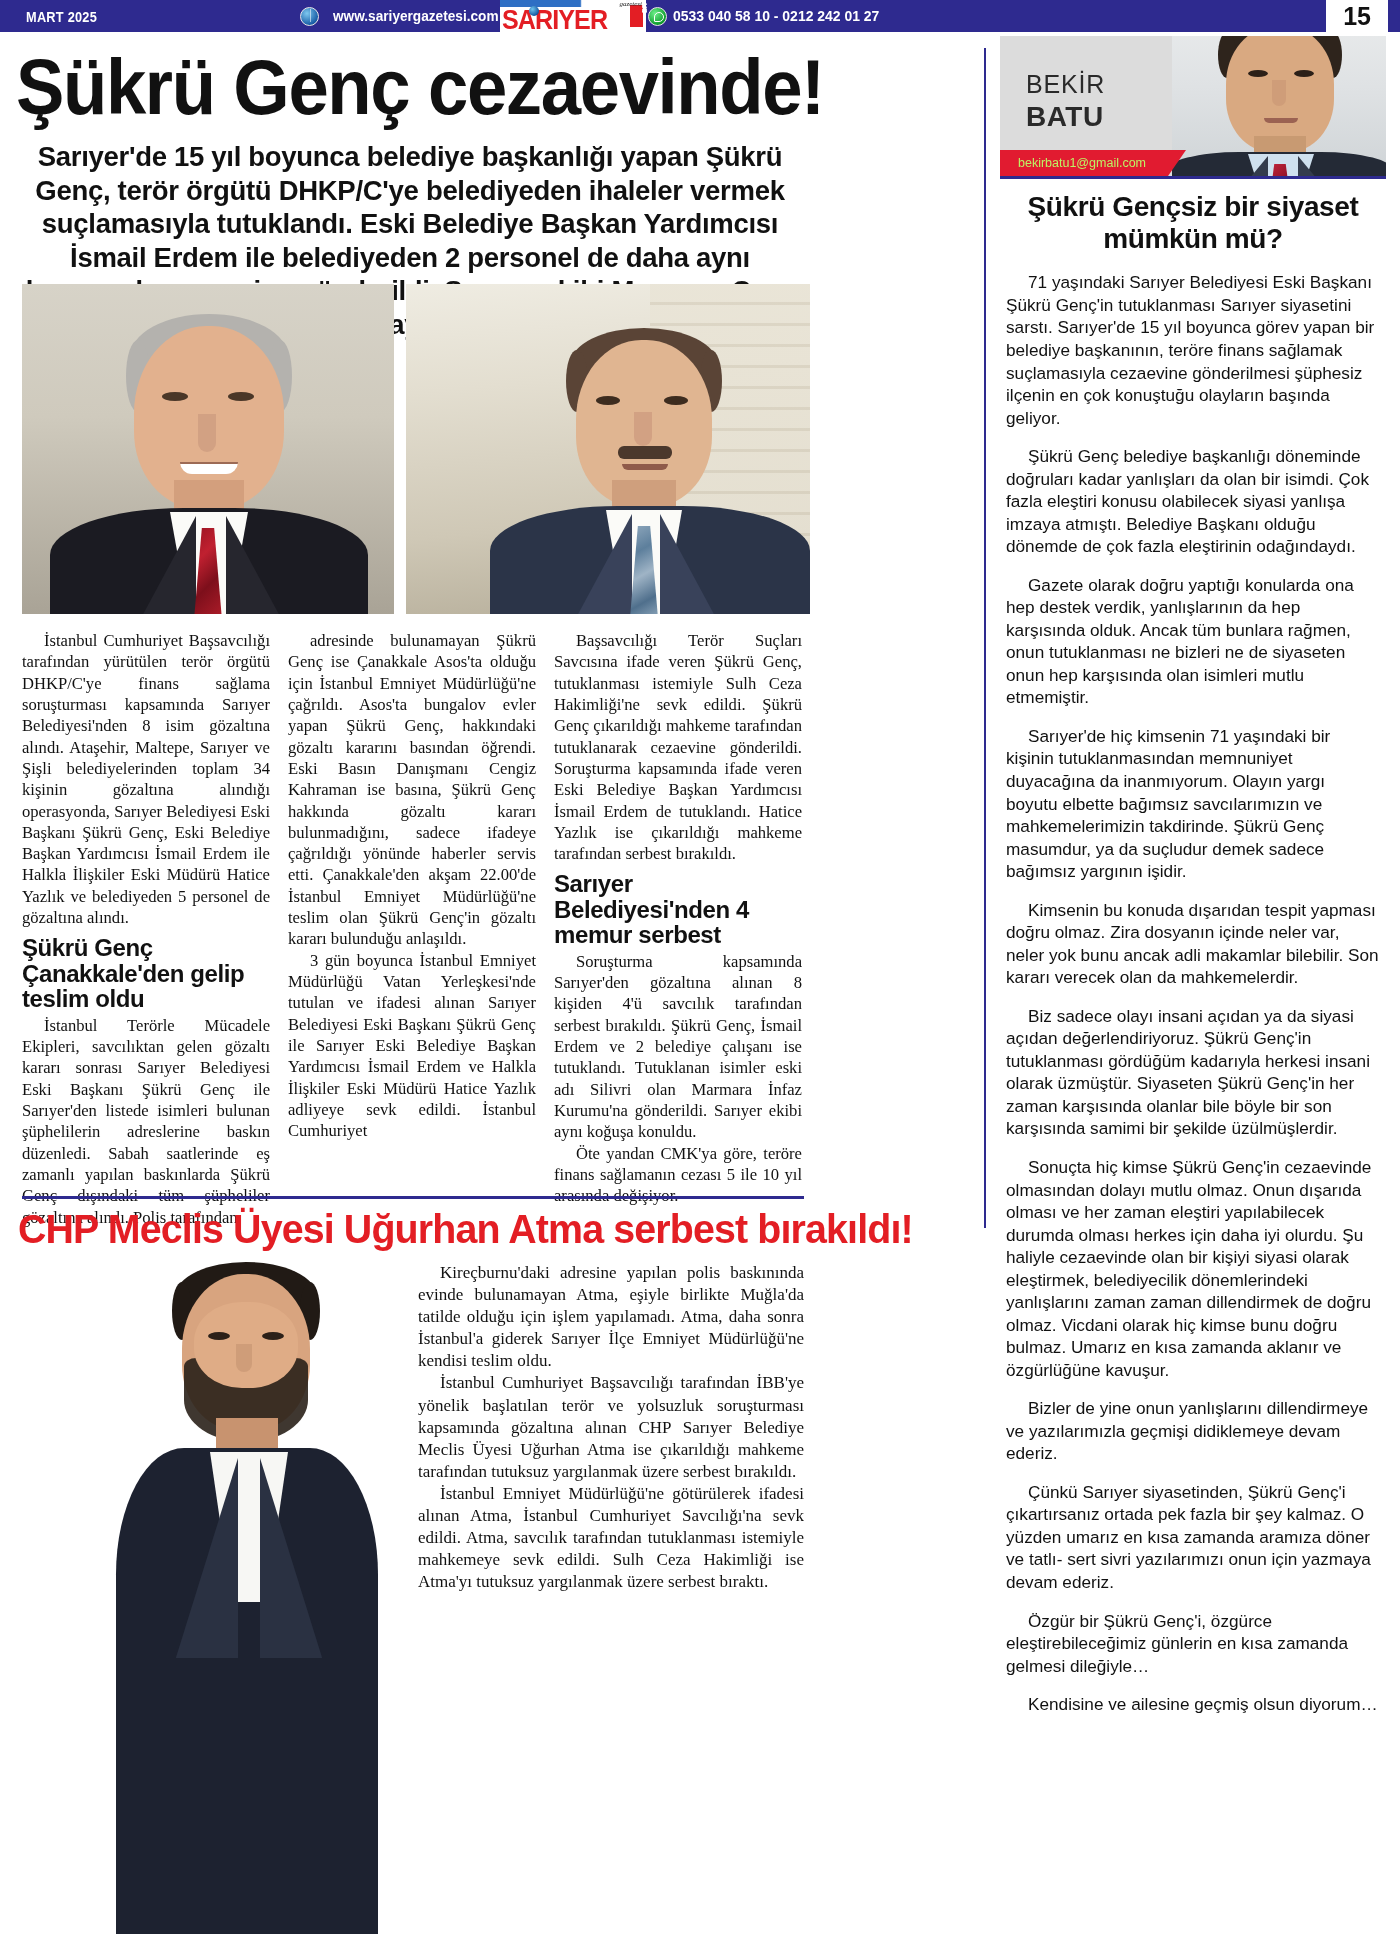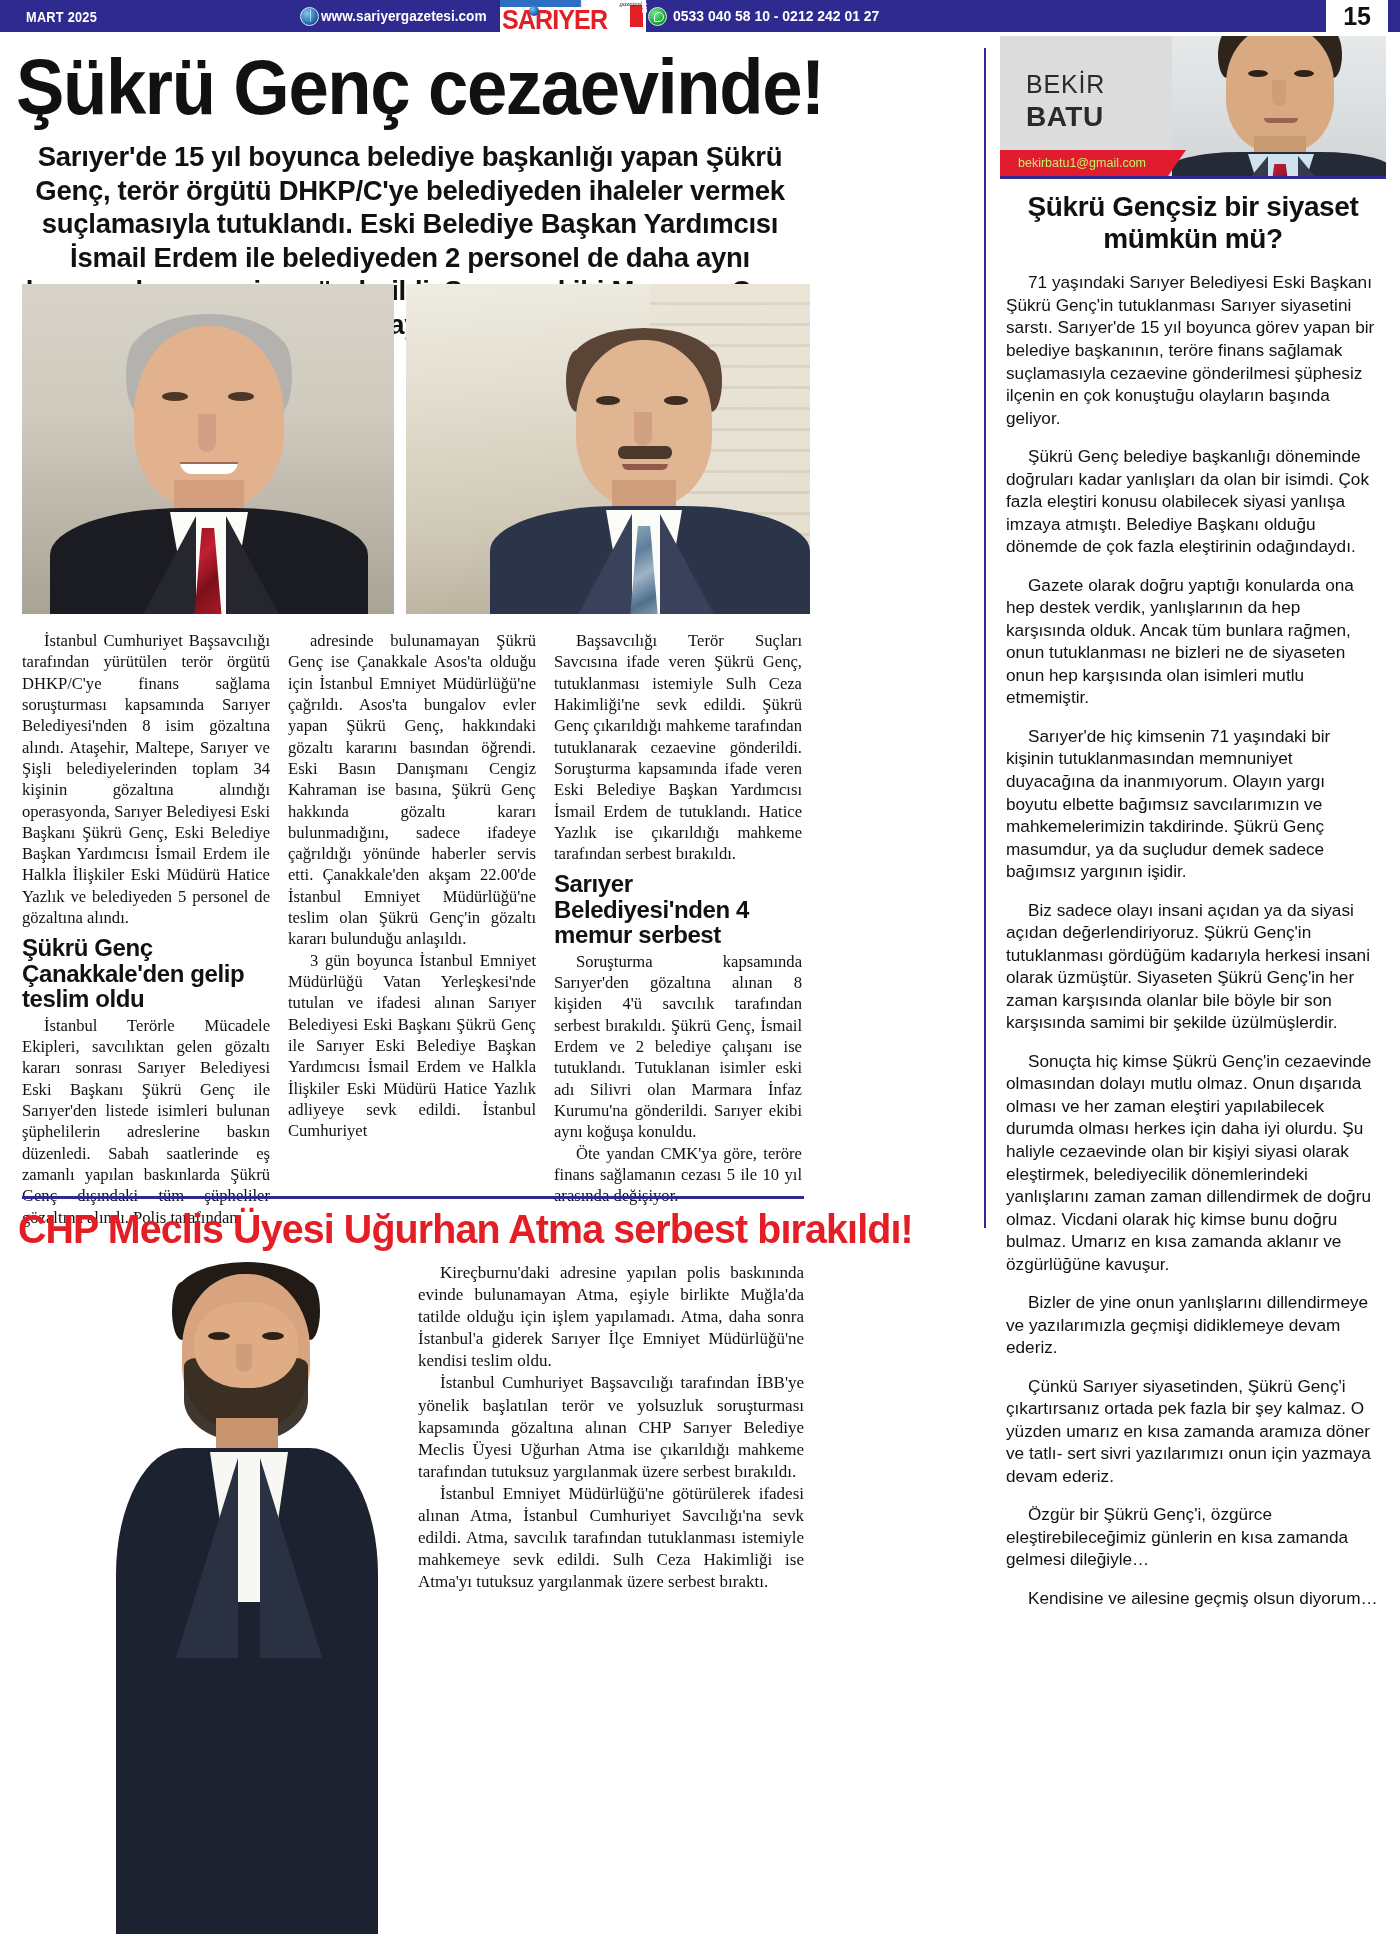--- a/index.html
+++ b/index.html
@@ -19,21 +19,21 @@
   }
   .topbar-date {
     font-family: "Liberation Sans", sans-serif;
     color: #ffffff; font-weight: bold; font-size: 15px;
     letter-spacing: .3px;
     margin-left: 26px;
     transform: scaleX(.85); transform-origin: left center;
   }
   .topbar-web {
     position: absolute; left: 300px; top: 0; height: 32px;
-    display: flex; align-items: center; gap: 2px;
+    display: flex; align-items: center; gap: 14px;
   }
   .globe-icon {
     width: 19px; height: 19px; border-radius: 50%;
     background: radial-gradient(circle at 35% 32%, #7ec8ef 0%, #1a5fa8 70%, #0d3d75 100%);
     border: 1.5px solid #e8e8e8; flex: none;
     position: relative;
   }
   .globe-icon::after {
     content: ""; position: absolute; left: 50%; top: 1px; width: 1px; height: 13px;
     background: rgba(255,255,255,.55);
@@ -497,20 +497,21 @@
     <div class="byline-mail">bekirbatu1@gmail.com</div>
   </div>
   <div class="byline-rule"></div>
 
   <h2 class="col-head">Şükrü Gençsiz bir siyaset mümkün mü?</h2>
 
   <p class="col-body">71 yaşındaki Sarıyer Belediyesi Eski Başkanı Şükrü Genç'in tutuklanması Sarıyer siyasetini sarstı. Sarıyer'de 15 yıl boyunca görev yapan bir belediye başkanının, teröre finans sağlamak suçlamasıyla cezaevine gönderilmesi şüphesiz ilçenin en çok konuştuğu olayların başında geliyor.</p>
   <p class="col-body">Şükrü Genç belediye başkanlığı döneminde doğruları kadar yanlışları da olan bir isimdi. Çok fazla eleştiri konusu olabilecek siyasi yanlışa imzaya atmıştı. Belediye Başkanı olduğu dönemde de çok fazla eleştirinin odağındaydı.</p>
   <p class="col-body">Gazete olarak doğru yaptığı konularda ona hep destek verdik, yanlışlarının da hep karşısında olduk. Ancak tüm bunlara rağmen, onun tutuklanması ne bizleri ne de siyaseten onun hep karşısında olan isimleri mutlu etmemiştir.</p>
   <p class="col-body">Sarıyer'de hiç kimsenin 71 yaşındaki bir kişinin tutuklanmasından memnuniyet duyacağına da inanmıyorum. Olayın yargı boyutu elbette bağımsız savcılarımızın ve mahkemelerimizin takdirinde. Şükrü Genç masumdur, ya da suçludur demek sadece bağımsız yargının işidir.</p>
+  <p class="col-body">Kimsenin bu konuda dışarıdan tespit yapması doğru olmaz. Zira dosyanın içinde neler var, neler yok bunu ancak adli makamlar bilebilir. Son kararı verecek olan da mahkemelerdir.</p>
 
 
   <p class="col-body">Biz sadece olayı insani açıdan ya da siyasi açıdan değerlendiriyoruz. Şükrü Genç'in tutuklanması gördüğüm kadarıyla herkesi insani olarak üzmüştür. Siyaseten Şükrü Genç'in her zaman karşısında olanlar bile böyle bir son karşısında samimi bir şekilde üzülmüşlerdir.</p>
   <p class="col-body">Sonuçta hiç kimse Şükrü Genç'in cezaevinde olmasından dolayı mutlu olmaz. Onun dışarıda olması ve her zaman eleştiri yapılabilecek durumda olması herkes için daha iyi olurdu. Şu haliyle cezaevinde olan bir kişiyi siyasi olarak eleştirmek, belediyecilik dönemlerindeki yanlışlarını zaman zaman dillendirmek de doğru olmaz. Vicdani olarak hiç kimse bunu doğru bulmaz. Umarız en kısa zamanda aklanır ve özgürlüğüne kavuşur.</p>
   <p class="col-body">Bizler de yine onun yanlışlarını dillendirmeye ve yazılarımızla geçmişi didiklemeye devam ederiz.</p>
   <p class="col-body">Çünkü Sarıyer siyasetinden, Şükrü Genç'i çıkartırsanız ortada pek fazla bir şey kalmaz. O yüzden umarız en kısa zamanda aramıza döner ve tatlı- sert sivri yazılarımızı onun için yazmaya devam ederiz.</p>
   <p class="col-body">Özgür bir Şükrü Genç'i, özgürce eleştirebileceğimiz günlerin en kısa zamanda gelmesi dileğiyle…</p>
   <p class="col-body">Kendisine ve ailesine geçmiş olsun diyorum…</p>
 </div>
 

